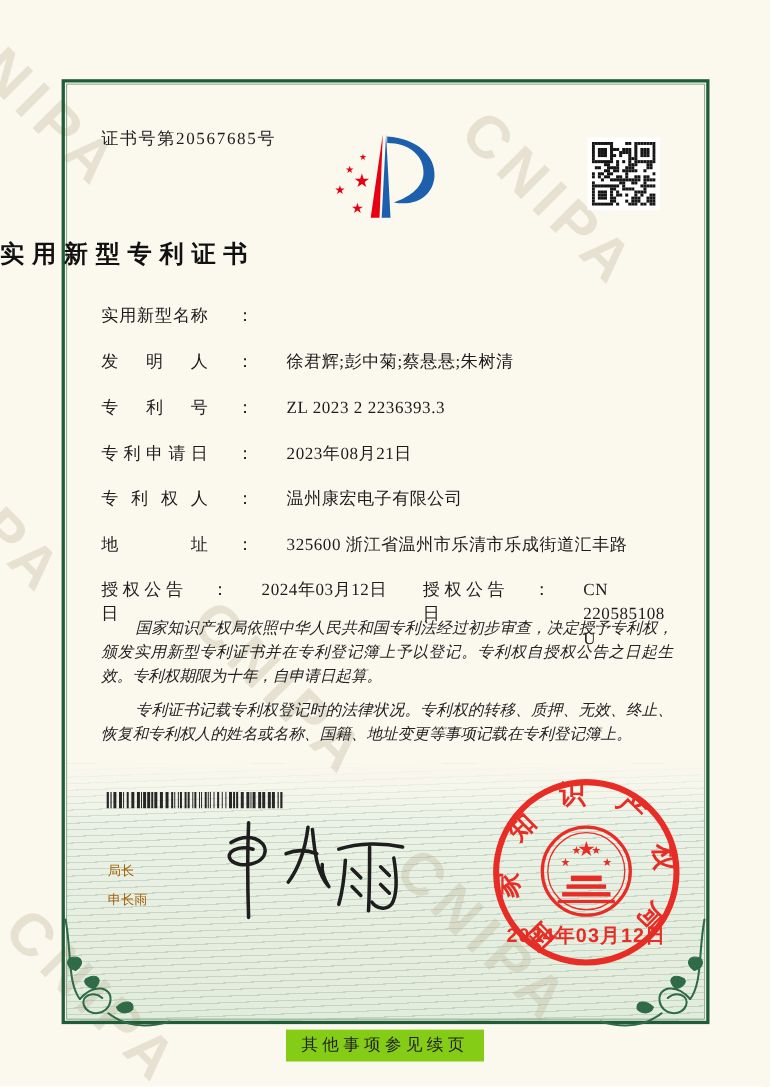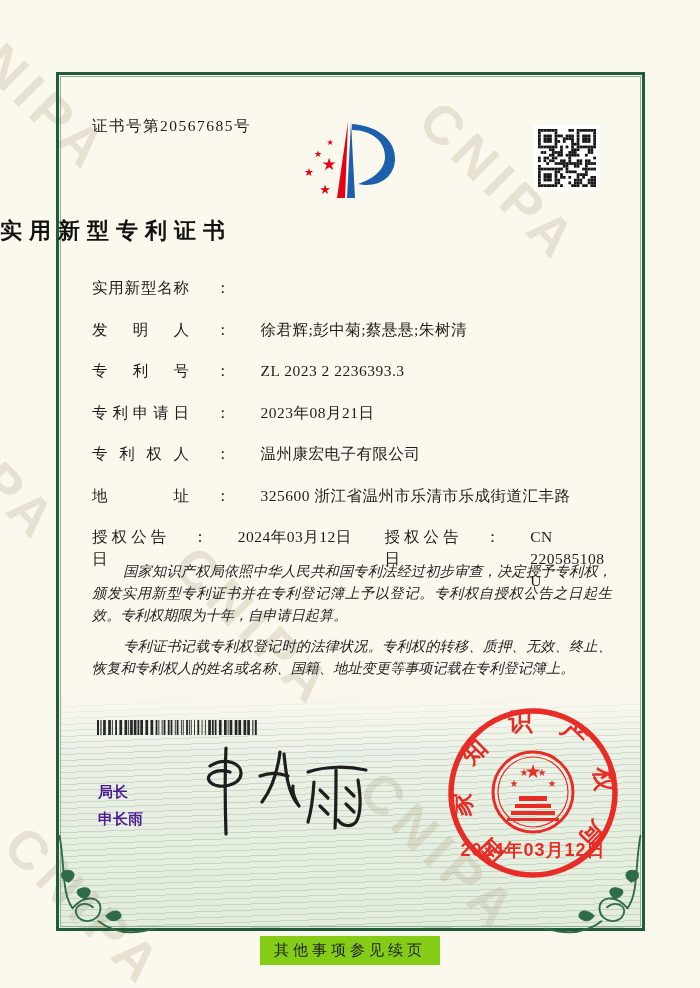--- a/index.html
+++ b/index.html
@@ -50,21 +50,21 @@
   .flabel{display:inline-block;width:97px;text-align:justify;text-align-last:justify;}
   .fcolon{margin:0 6px 0 2px;}
   .fvalue{letter-spacing:0.5px;}
   .gval{display:inline-block;width:160px;}
   
   .paras{position:absolute;z-index:5;left:92px;right:88px;top:560px;font-size:14.2px;line-height:22px;text-align:justify;color:#222;}
   .paras p{margin:0 0 9px 0;text-indent:2.2em;font-style:italic;}
   
   .barcode{position:absolute;z-index:5;left:96px;top:720px;line-height:0;}
   .barcode rect{fill:#262626;}
-  .signer{position:absolute;z-index:5;left:98px;top:778px;font-family:"Liberation Sans","DejaVu Sans",sans-serif;font-size:15px;font-weight:700;color:#4c1d95;line-height:27px;}
+  .signer{position:absolute;z-index:5;left:98px;top:778px;font-family:"Liberation Sans","DejaVu Sans",sans-serif;font-size:12px;font-weight:400;color:#a16207;line-height:27px;}
   .signature{position:absolute;z-index:6;left:196px;top:742px;}
   .signature path{stroke:#1e1e1e;stroke-width:3.2;fill:none;stroke-linecap:round;stroke-linejoin:round;}
   .seal{position:absolute;z-index:7;left:446px;top:706px;opacity:0.95;}
   .seal .ring{fill:none;stroke:#e8231d;stroke-width:5.5;}
   .seal-ring-text{font-size:24px;font-weight:700;fill:#e8231d;letter-spacing:25px;}
   .seal-date{font-size:18px;font-weight:700;fill:#e8231d;letter-spacing:1px;font-family:"Liberation Sans","DejaVu Sans",sans-serif;}
   .emblem{fill:#e8231d;}
   .emblem .ringline{fill:none;stroke:#e8231d;}
   .emblem text{font-family:"DejaVu Sans",sans-serif;fill:#e8231d;}
   .page-no{position:absolute;z-index:5;left:0;right:0;top:896px;text-align:center;font-size:12.5px;letter-spacing:2px;color:#222;}

